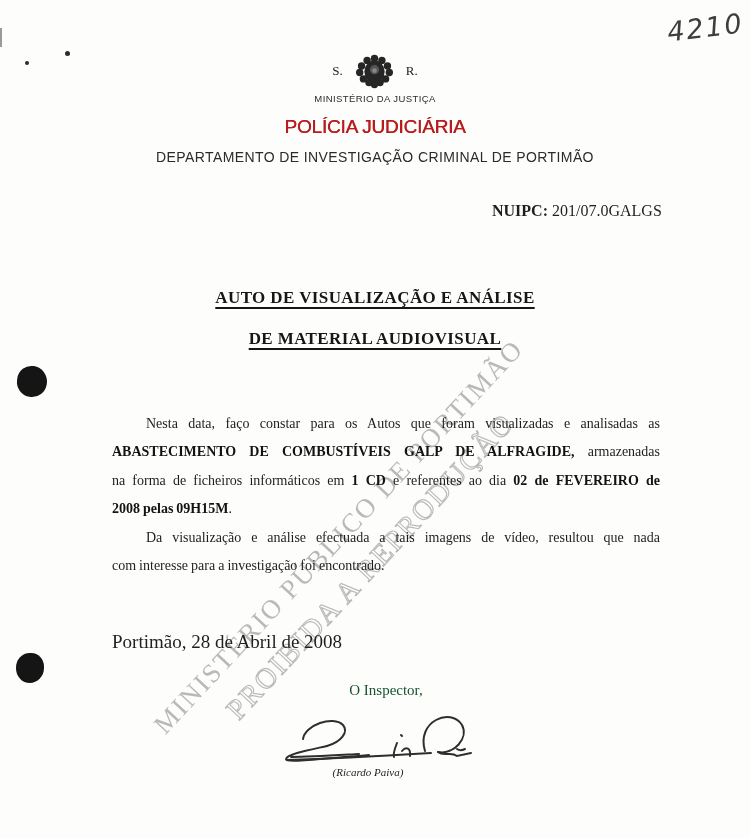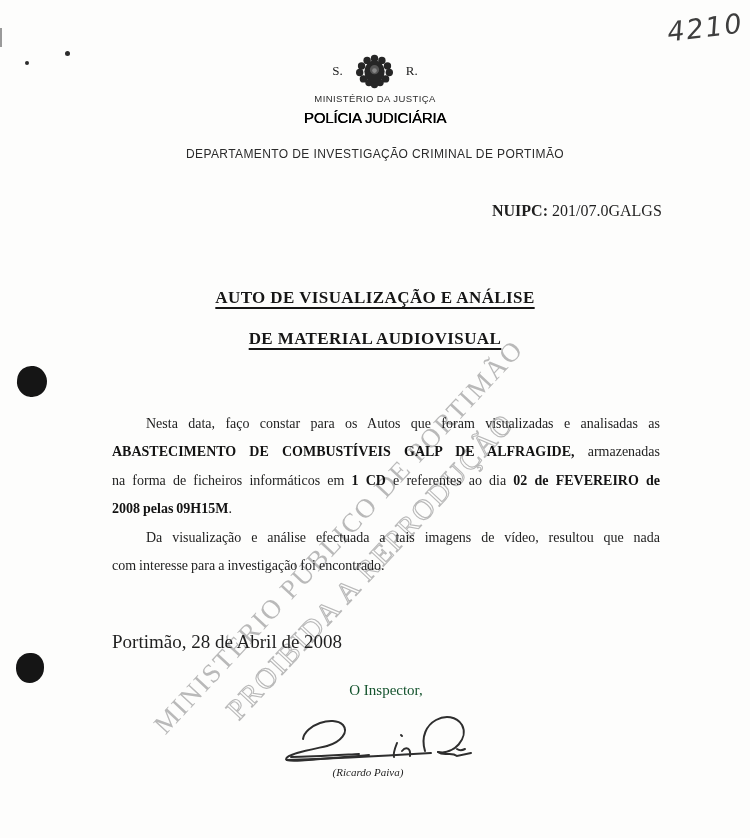--- a/index.html
+++ b/index.html
@@ -29,23 +29,23 @@
   .wm1 { font-size:27px; letter-spacing:2px; color:#a9a9a9; opacity:.8; white-space:nowrap; }
   .wm2 { margin-top:11px; font-size:29px; letter-spacing:2px; white-space:nowrap;
          color:rgba(255,255,255,0.05); -webkit-text-stroke:1.1px #b2b2b2; opacity:.9; }
   
   .layer { position:absolute; inset:0; z-index:2; }
   .header { position:absolute; top:52px; left:0; width:100%; text-align:center; }
   .crest-row { display:flex; align-items:center; justify-content:center; gap:11px; height:38px; }
   .initial { font-size:13px; color:#222; }
   .ministry { margin-top:3px; font-family:"Liberation Sans", sans-serif; font-size:9.5px;
               letter-spacing:.4px; color:#2b2b2b; }
-  .agency { margin-top:5px; font-family:"Liberation Sans", sans-serif; font-size:15px;
-            letter-spacing:-0.2px; color:#000000; text-shadow:.4px 0 0 currentColor; }
-  .department { margin-top:21px; font-family:"Liberation Sans", sans-serif; font-size:12px;
+  .agency { margin-top:12px; font-family:"Liberation Sans", sans-serif; font-size:19px;
+            letter-spacing:-0.2px; color:#b91c1c; text-shadow:.4px 0 0 currentColor; }
+  .department { margin-top:11px; font-family:"Liberation Sans", sans-serif; font-size:14px;
                 letter-spacing:.4px; color:#2b2b2b; }
   .nuipc { position:absolute; top:202px; left:492px; font-size:16px; }
   .nuipc .lbl { font-weight:700; }
   .title-block { position:absolute; top:288px; left:0; width:100%; text-align:center;
                  font-weight:700; font-size:17px; letter-spacing:.4px; color:#161616; }
   .title-block .t2 { margin-top:21px; }
   .title-block span { text-decoration:underline; text-underline-offset:4px; text-decoration-thickness:1.5px;font-family:Liberation Serif, serif; }
   .body-text { position:absolute; top:410px; left:112px; width:548px;
                font-size:14px; line-height:28.4px; color:#1d1d1d; word-spacing:-0.5px; }
   .jline { text-align:justify; text-align-last:left; height:28.4px; overflow:hidden; }

